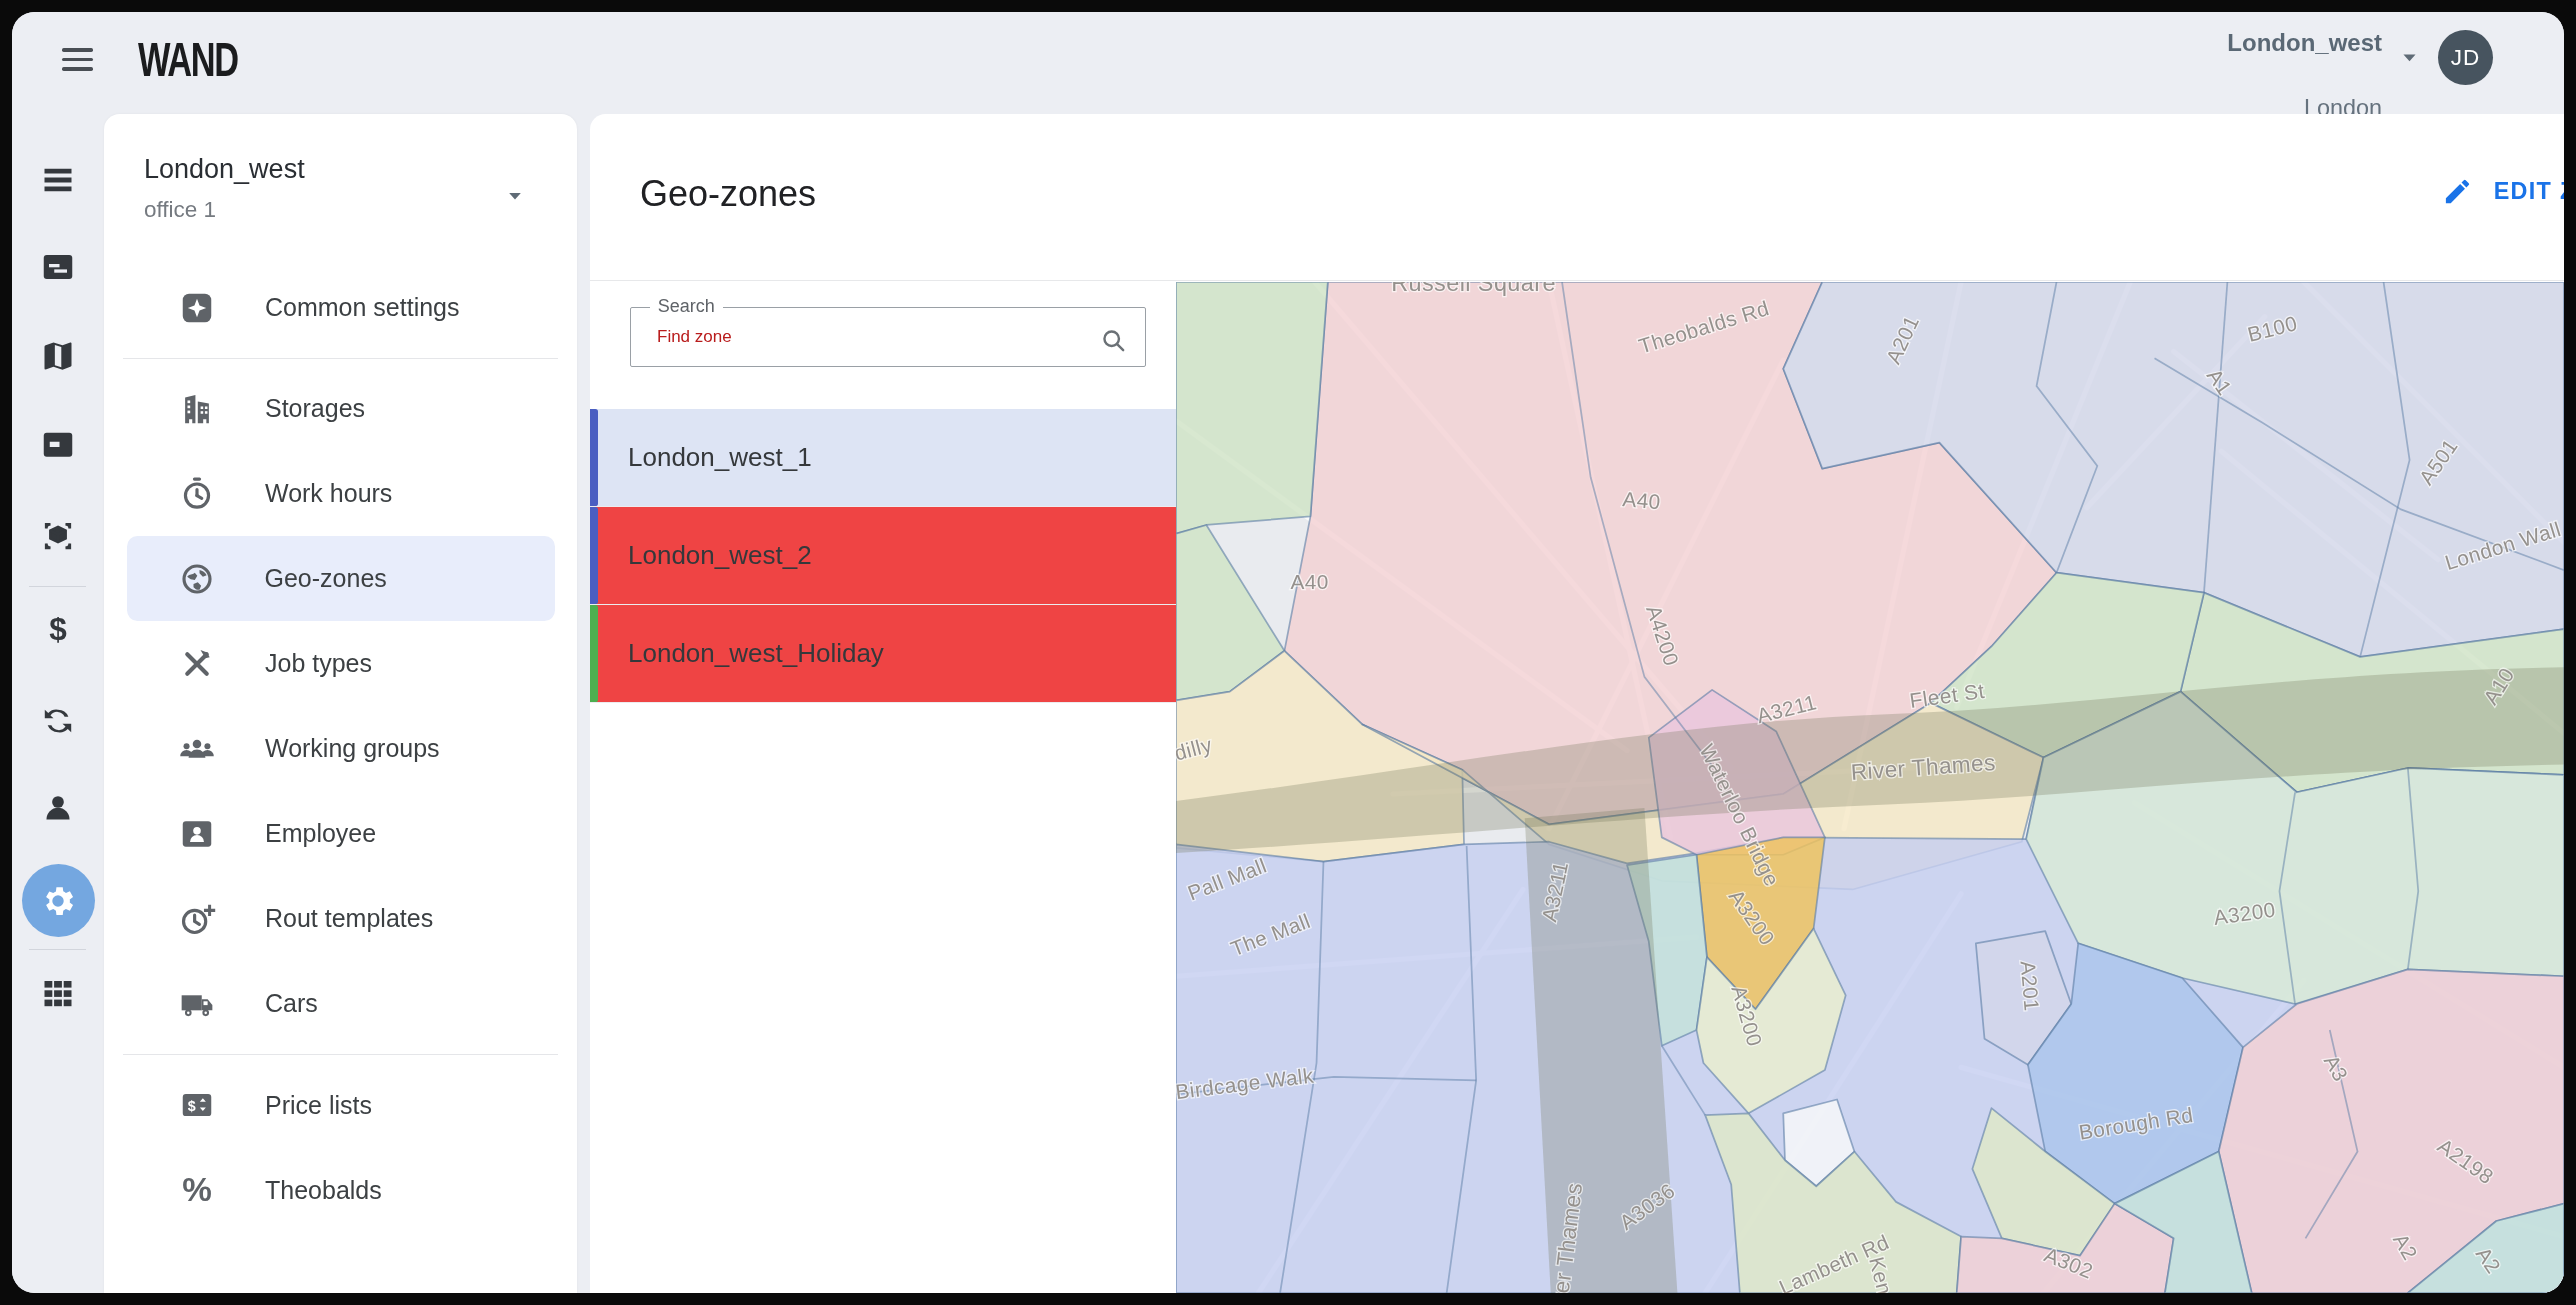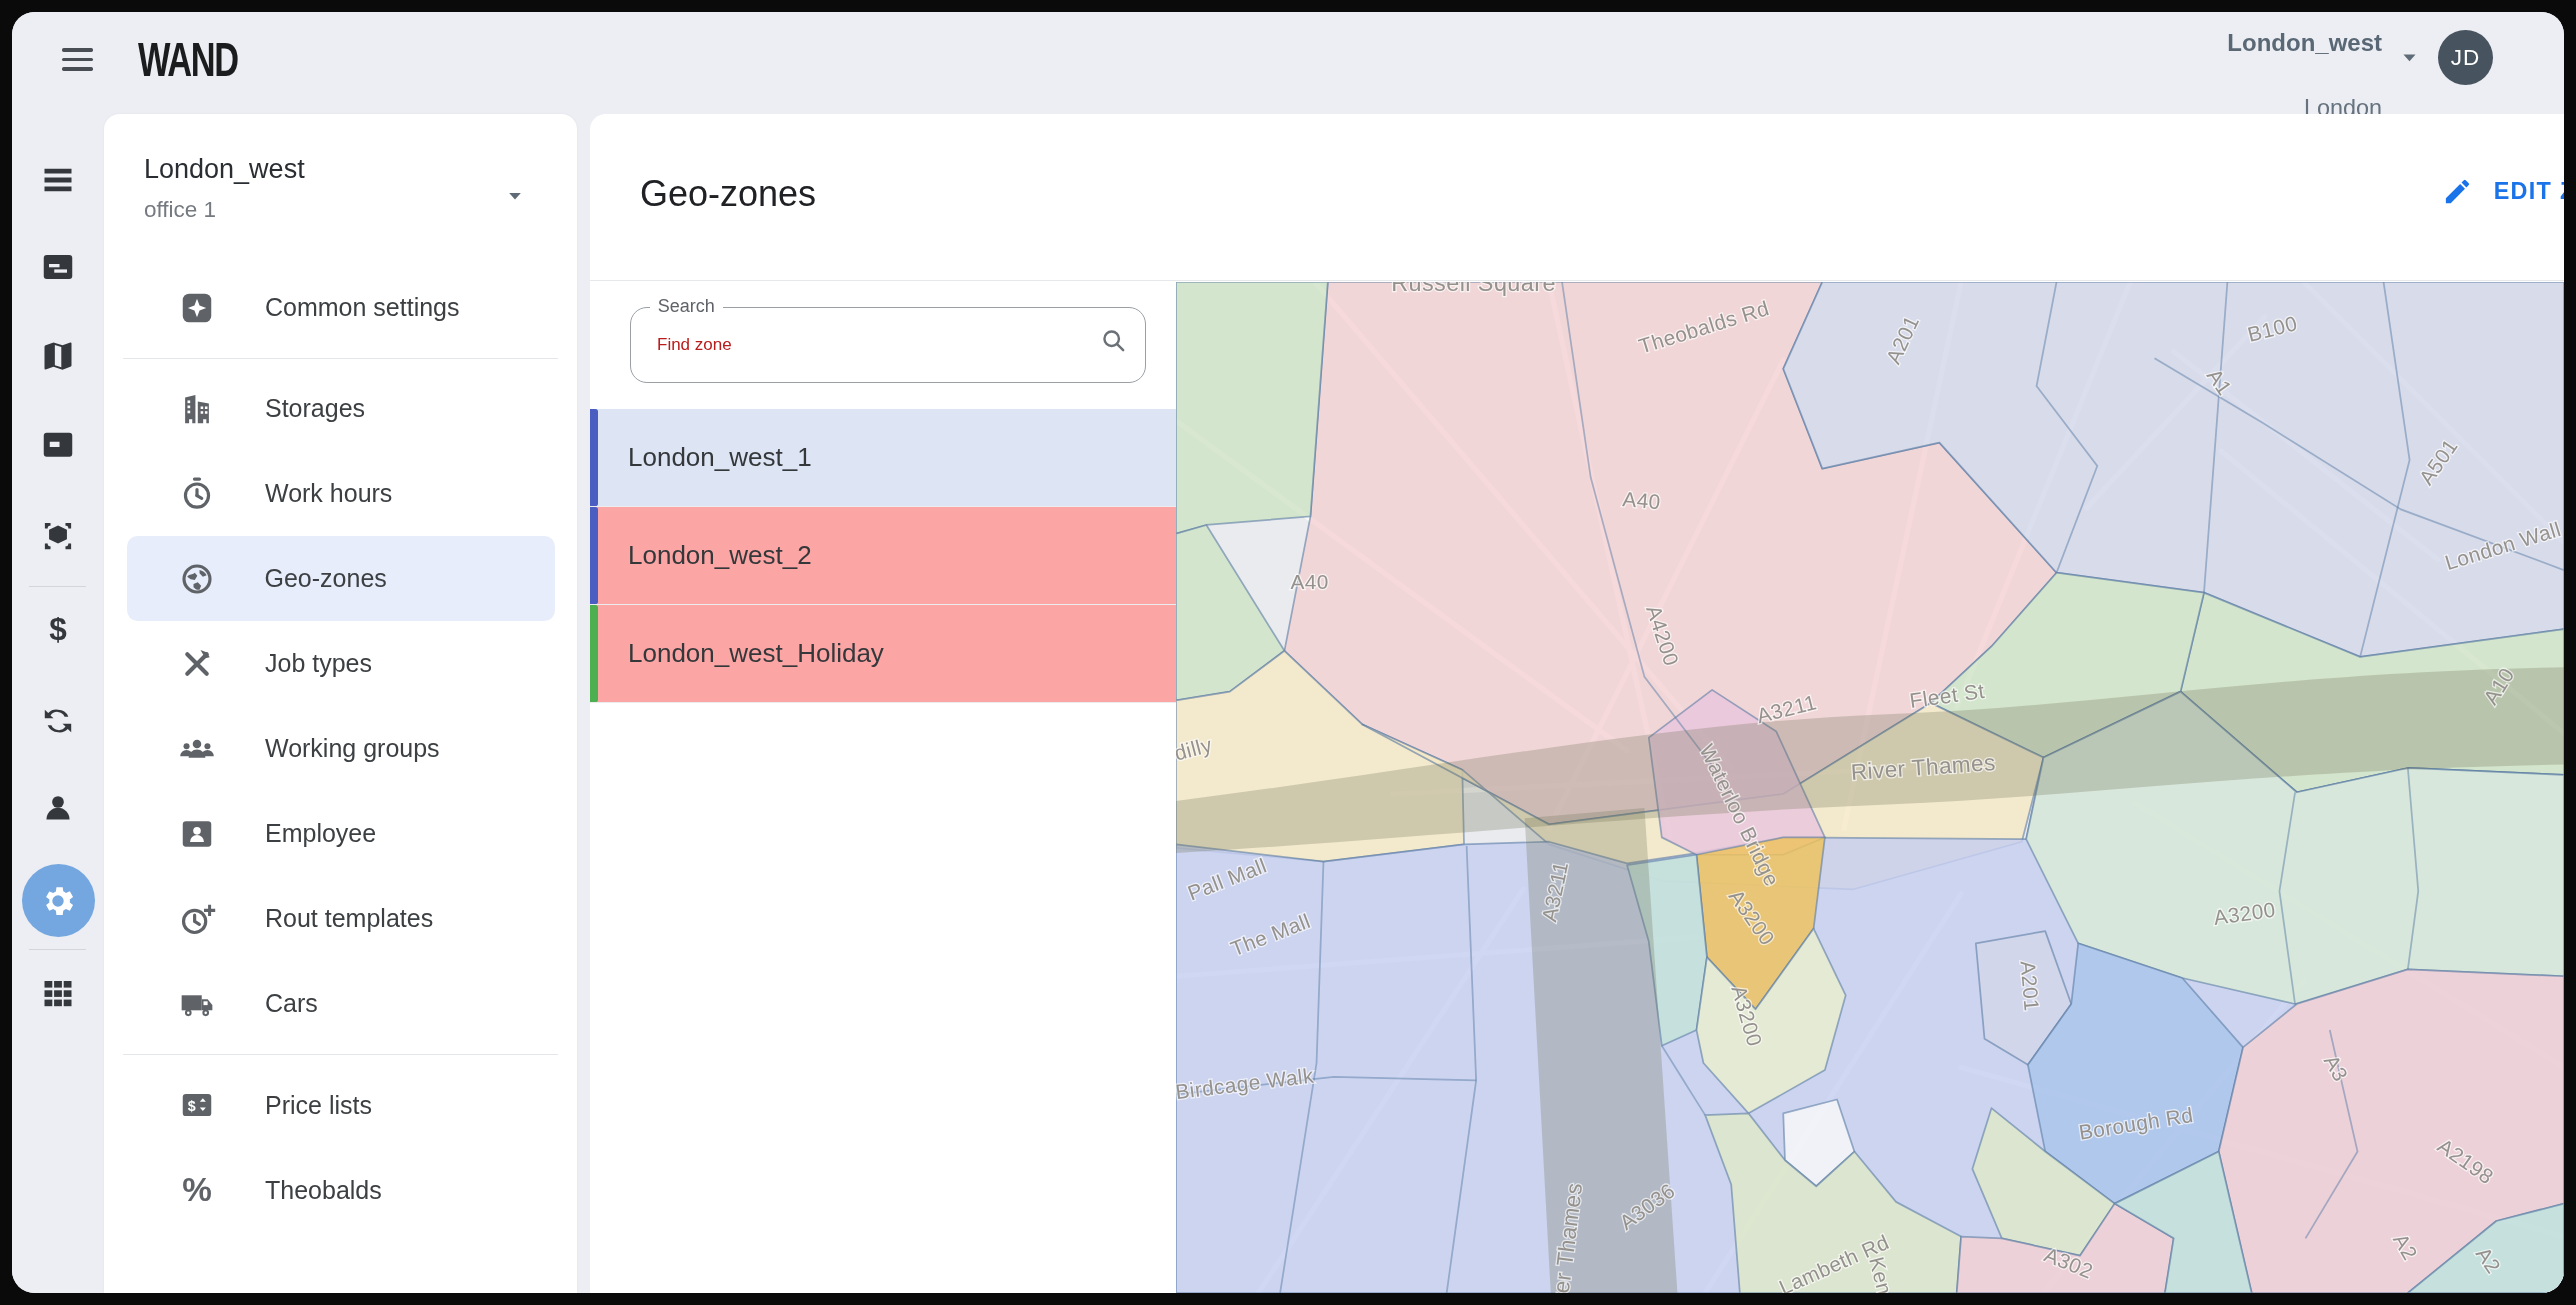--- a/index.html
+++ b/index.html
@@ -41,26 +41,26 @@
 
   
   .maincard{position:absolute;left:578px;top:102px;right:0;bottom:0;background:#fff;border-radius:15.6px 0 0 0;overflow:hidden;}
   .main-head{position:relative;height:167px;border-bottom:0.9px solid #e7e8ea;}
   .page-title{position:absolute;left:50px;top:59px;font-size:36px;font-weight:500;color:#202124;}
   .edit-btn{position:absolute;right:-83px;top:62px;display:flex;align-items:center;cursor:pointer;}
   .edit-btn svg{width:31px;height:31px;fill:#1a73e8;margin-right:21px;}
   .edit-btn span{font-size:23.4px;font-weight:bold;letter-spacing:1.3px;color:#1a73e8;white-space:nowrap;}
   .main-body{position:absolute;top:168px;left:0;right:0;bottom:0;display:flex;}
   .leftpane{width:586px;flex:0 0 586px;background:#fff;position:relative;}
-  .search-wrap{position:absolute;left:40px;top:25px;width:516px;height:76px;border:1.7px solid #9aa0a6;border-radius:17px;}
+  .search-wrap{position:absolute;left:40px;top:25px;width:516px;height:60px;border:1.7px solid #9aa0a6;border-radius:2px;}
   .search-label{position:absolute;left:19px;top:-12px;background:#fff;padding:0 7.8px;font-size:18px;color:#5f6368;}
   .search-input{position:absolute;inset:0;border:0;outline:0;background:transparent;font-size:17px;color:#b91c1c;padding:0 61px 0 26px;font-family:"Liberation Sans",sans-serif;}
   .search-icon{position:absolute;right:17.3px;top:18px;width:29px;height:29px;cursor:pointer;}
   .zone-list{position:absolute;top:127px;left:0;right:0;}
-  .zone-row{height:98px;display:flex;align-items:center;padding-left:38px;position:relative;border-bottom:0.9px solid #ececef;font-size:26px;color:#35383b;cursor:pointer;background:#fca5a5;}
+  .zone-row{height:98px;display:flex;align-items:center;padding-left:38px;position:relative;border-bottom:0.9px solid #ececef;font-size:26px;color:#35383b;cursor:pointer;background:#ef4444;}
   .zone-row .accent{position:absolute;left:0;top:0;bottom:0;width:7.8px;border-radius:0 2.6px 2.6px 0;}
   .zone-row.selected{background:#dde4f4;}
   .mapwrap{flex:1;position:relative;background:#e9ebef;cursor:grab;}
   .mapwrap svg{position:absolute;inset:0;width:100%;height:100%;}
   .road-label{font-family:"Liberation Sans",sans-serif;fill:#95918d;paint-order:stroke;stroke:#ffffff;stroke-width:3px;stroke-opacity:.65;letter-spacing:.5px;}
 </style>
 </head>
 <body>
 
 <div class="frame">

